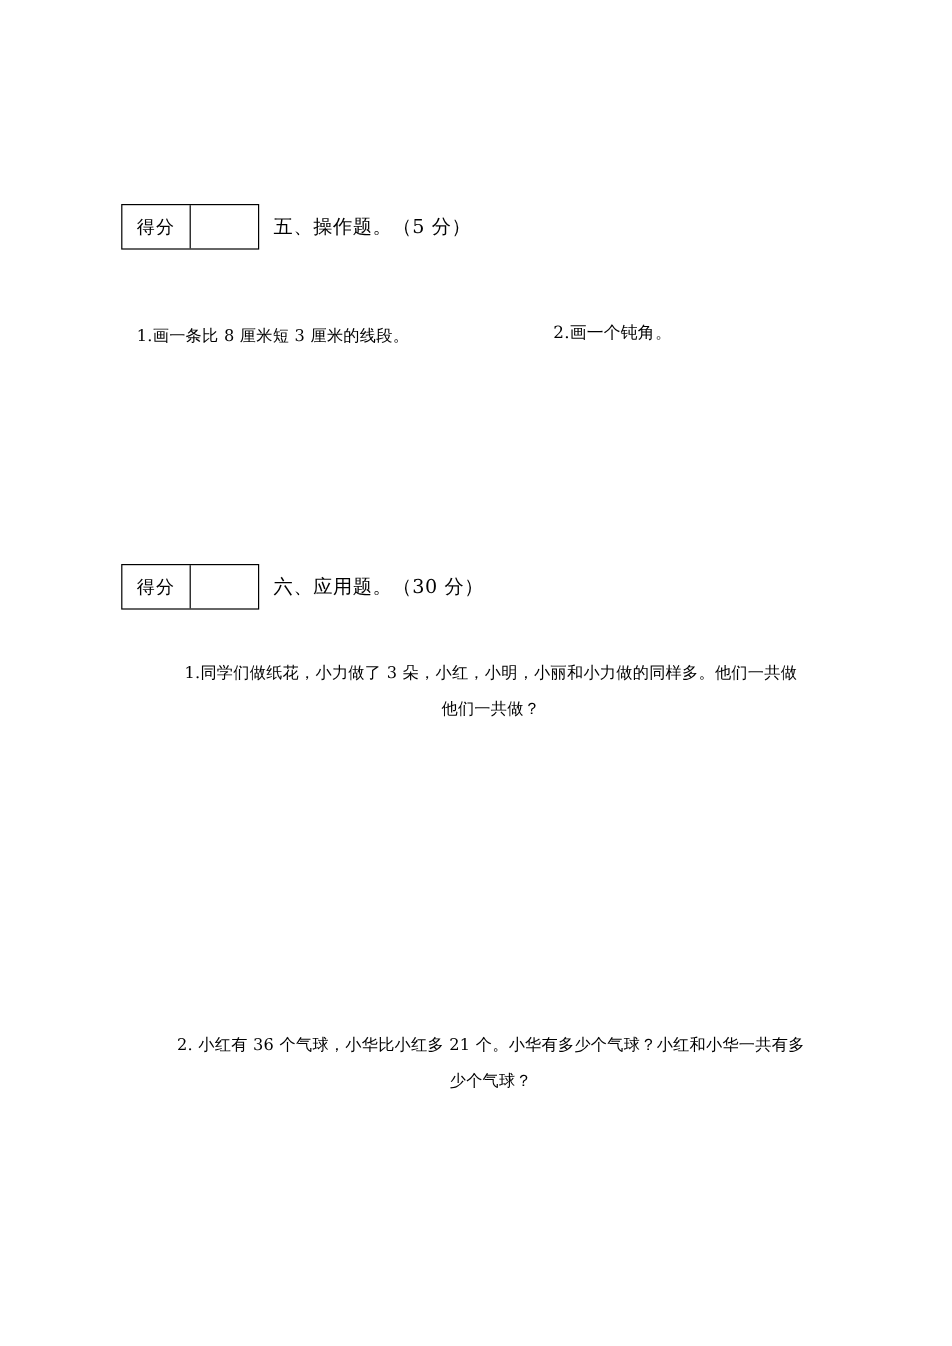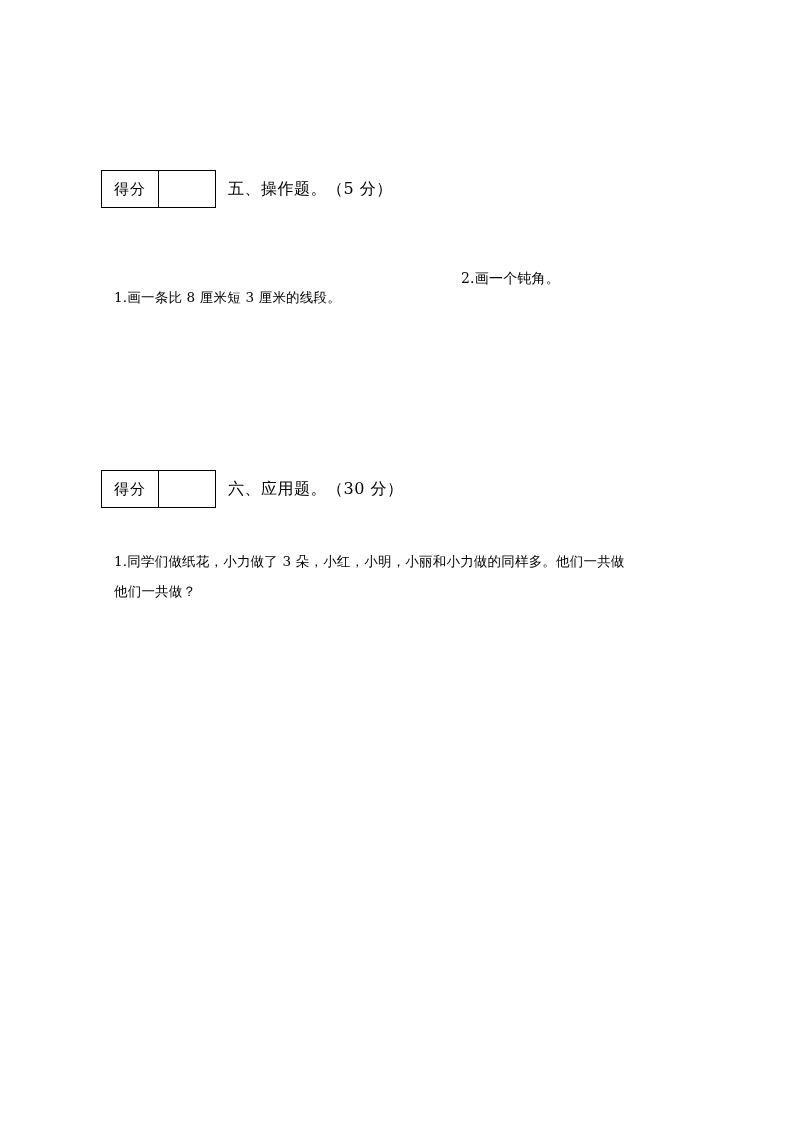--- a/index.html
+++ b/index.html
@@ -61,26 +61,27 @@
     font-size: 13.5px;
     line-height: 30px;
     letter-spacing: 0.2px;
     white-space: nowrap;
   }
   .q-wrap {
     position: absolute;
     font-size: 13.5px;
     line-height: 30px;
     letter-spacing: 0.2px;
+    text-align: center;
   }
   .q-line { display: block; }
 
   
   #sec5 { left: 101px; top: 170px; }
-  #q5-1 { left: 114px; top: 282px; }
+  #q5-1 { left: 114px; top: 265px; }
   #q5-2 { left: 413px; top: 263px; font-size: 14px; margin-left: 48px; }
   #sec6 { left: 101px; top: 470px; }
   #q6-1 { left: 114px; top: 546px; width: 590px; }
   #q6-2 { left: 114px; top: 856px; width: 590px; }
 </style>
 </head>
 <body>
 
 <div class="page">
 
@@ -101,14 +102,18 @@
       <div class="score-blank"></div>
     </div>
     <div class="section-title">六、应用题。（30 分）</div>
   </div>
 
   <div class="q-wrap" id="q6-1">
     <span class="q-line">1.同学们做纸花，小力做了 3 朵，小红，小明，小丽和小力做的同样多。他们一共做</span>
     <span class="q-line">他们一共做？</span>
   </div>
 
+  <div class="q-wrap" id="q6-2">
+    <span class="q-line">2. 小红有 36 个气球，小华比小红多 21 个。小华有多少个气球？小红和小华一共有多</span>
+    <span class="q-line">少个气球？</span>
+  </div>
 
 </div>
 
 </body></html>

